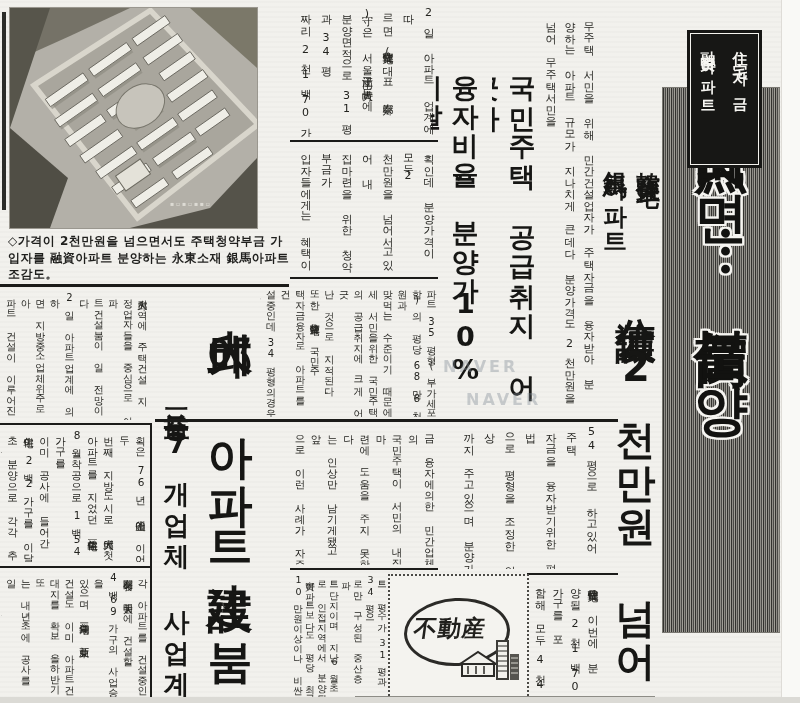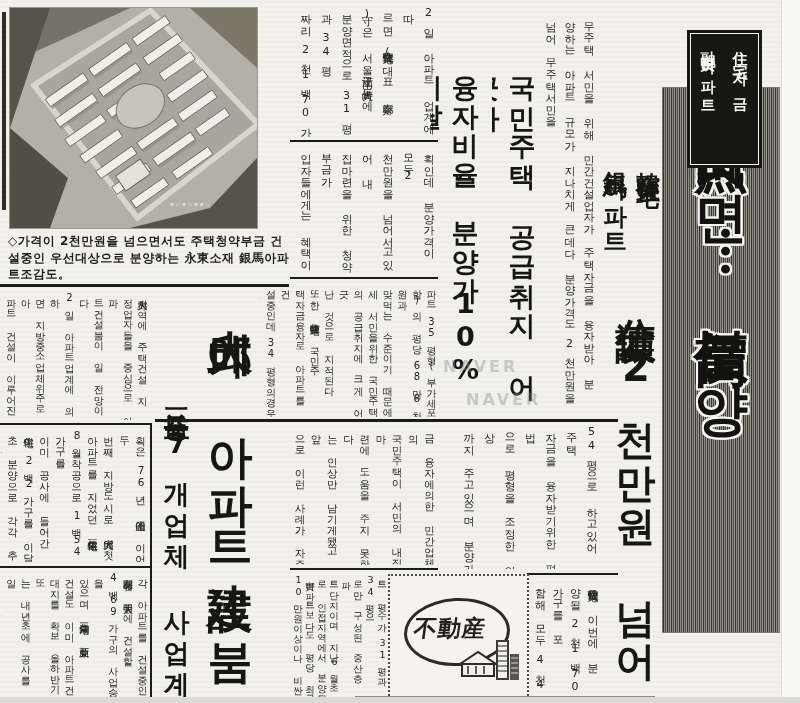--- a/index.html
+++ b/index.html
@@ -118,21 +118,21 @@
             <rect x="116" y="159" width="46" height="3"></rect>
         </g>
         <ellipse cx="136" cy="100" rx="26" ry="20" fill="#c7c4bb" stroke="#77756b" stroke-width="1"></ellipse>
       </g>
 
       <rect x="108" y="158" width="30" height="18" fill="#e4e2d9" stroke="#6d6b61" transform="rotate(-35 123 167)"></rect>
       <text x="160" y="198" font-size="6" fill="#e8e6df" opacity="0.8" font-family="DejaVu Sans, sans-serif">▪ ▫ ▪ ▫ ▪ ▪ ▫</text>
     </svg>
   </div>
 
-  <div class="caption">◇가격이 2천만원을 넘으면서도 주택청약부금 건설중인 우선대상으로 분양하는 永東소재 銀馬아파트조감도。</div>
+  <div class="caption">◇가격이 2천만원을 넘으면서도 주택청약부금 가입자를 融資아파트 분양하는 永東소재 銀馬아파트조감도。</div>
   <div class="hrule" style="left:0;top:284px;width:289px;height:3px;"></div>
 
   <div class="vcols b-dg1" style="left:1px;top:292px;width:148px;height:128px;">
       <span>大邱지역에 주택건설 지</span>
       <span>정업자들을 중심으로 아파</span>
       <span>트건설붐이 일 전망이다。</span>
       <span>2일 아파트업계에 의하</span>
       <span>면 지방중소업체위주로 아</span>
       <span>파트 건설이 이루어진 大</span>
     </div>

